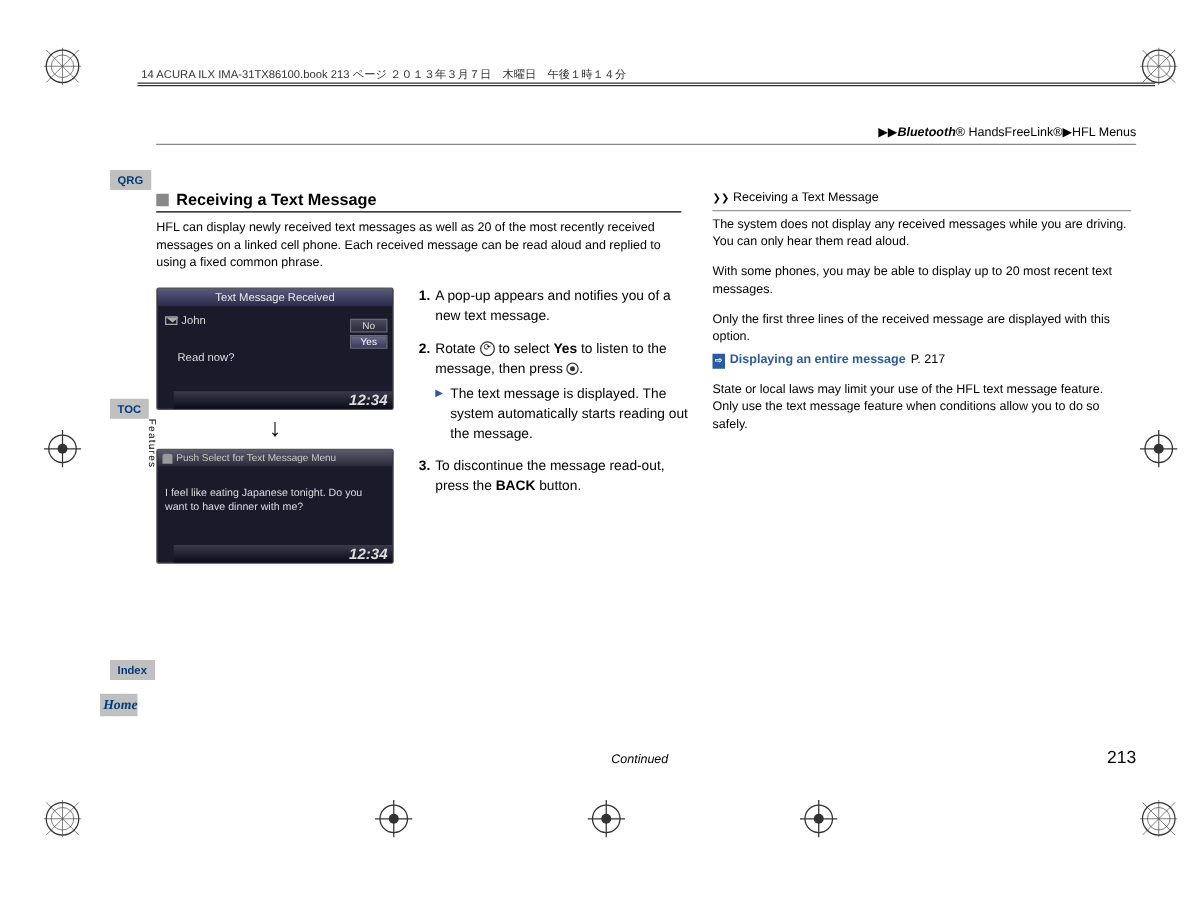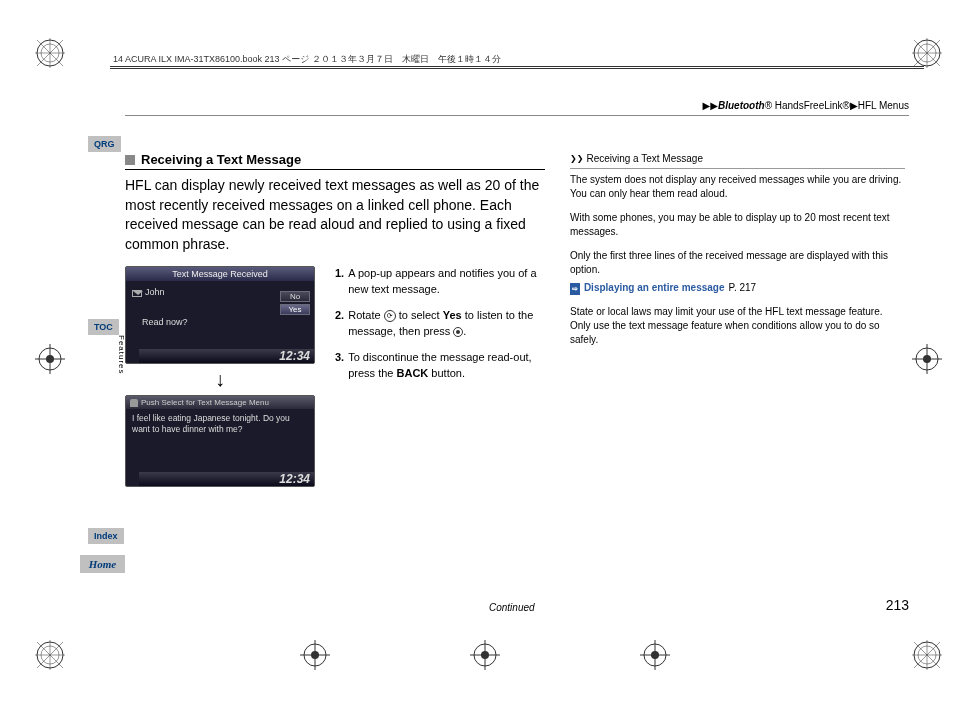--- a/index.html
+++ b/index.html
@@ -6,42 +6,42 @@
   body { width: 954px; height: 718px; background: #fff; font-family: Arial, sans-serif; color: #000; position: relative; font-size: 11px; }
   .reg-mark { position: absolute; width: 30px; height: 30px; }
   .reg-mark svg { width: 100%; height: 100%; }
   .header-line { position: absolute; top: 53px; left: 113px; font-size: 9px; color: #333; }
   .header-rule { position: absolute; top: 66px; left: 110px; right: 30px; border-bottom: 1px solid #333; }
   .header-rule2 { position: absolute; top: 68px; left: 110px; right: 30px; border-bottom: 1px solid #333; }
   .breadcrumb { position: absolute; top: 100px; right: 45px; font-size: 10px; text-align: right; }
   .breadcrumb-line { position: absolute; top: 115px; left: 125px; right: 45px; border-bottom: 1px solid #888; }
   .side-tab { position: absolute; left: 88px; background: #c0c0c0; font-size: 9px; font-weight: bold; padding: 3px 6px; color: #003b7a; }
   .side-text-vert { position: absolute; left: 117px; top: 335px; font-size: 8px; writing-mode: vertical-rl; letter-spacing: 1px; }
-  .home-tab { position: absolute; left: 80px; top: 555px; width: 45px; height: 18px; background: #c0c0c0; text-align: center; font-family: cursive; font-style: italic; color: #003b7a; font-weight: bold; font-size: 11px; line-height: 18px; }
+  .home-tab { position: absolute; left: 80px; top: 555px; width: 30px; height: 18px; background: #c0c0c0; text-align: right; font-family: cursive; font-style: italic; color: #003b7a; font-weight: bold; font-size: 11px; line-height: 18px; }
   .main { position: absolute; top: 152px; left: 125px; width: 785px; }
   .heading-row { display: flex; align-items: center; border-bottom: 1px solid #000; padding-bottom: 2px; margin-bottom: 6px; width: 420px; }
   .heading-box { width: 10px; height: 10px; background: #888; margin-right: 6px; }
   .heading-text { font-size: 13px; font-weight: bold; }
-  .intro { width: 420px; font-size: 14px; line-height: 1.4; margin-bottom: 12px; }
+  .intro { width: 420px; font-size: 10px; line-height: 1.4; margin-bottom: 12px; }
   .columns { display: flex; gap: 20px; }
   .left-col { width: 190px; }
   .mid-col { width: 220px; font-size: 11px; line-height: 1.45; }
   .right-col { position: absolute; left: 445px; top: 0; width: 335px; font-size: 10px; line-height: 1.4; }
   .screen { background: #1a1a2a; color: #fff; border: 1px solid #555; border-radius: 2px; padding: 0; font-size: 9px; position: relative; }
   .screen-title { background: linear-gradient(#5a5a7a,#2a2a4a); text-align: center; font-size: 9px; padding: 2px 0; color: #eee; }
   .screen-body { padding: 6px 6px 2px 6px; }
   .screen-from { font-size: 9px; color: #ddd; margin-bottom: 20px; }
   .screen-prompt { font-size: 9px; color: #ddd; margin-bottom: 6px; padding-left: 10px; }
   .btn-stack { position: absolute; right: 4px; top: 24px; display: flex; flex-direction: column; gap: 2px; margin-left: 32px; }
   .btn { background: linear-gradient(#4a4a5a,#2a2a3a); border: 1px solid #6a6a7a; color: #ddd; font-size: 8px; padding: 0 6px; width: 30px; text-align: center; }
   .btn.sel { background: linear-gradient(#6a6a8a,#3a3a5a); color: #fff; }
   .clock { text-align: right; font-style: italic; font-weight: bold; font-size: 12px; color: #ddd; background: linear-gradient(#3a3a4a,#0a0a1a); padding: 0 4px; margin-left: 13px; }
   .arrow-down { text-align: center; font-size: 20px; margin: 4px 0; }
   .screen-hint { background: linear-gradient(#5a5a6a,#2a2a3a); font-size: 8px; padding: 2px 4px; color: #ccc; }
-  .screen-msg { font-size: 8.5px; color: #ddd; padding: 4px 6px 10px 6px; line-height: 1.3; }
+  .screen-msg { font-size: 8.5px; color: #ddd; padding: 16px 6px 10px 6px; line-height: 1.3; }
   .num-item { display: flex; margin-bottom: 10px; }
   .num-item .n { font-weight: bold; margin-right: 4px; flex-shrink: 0; }
   .sub { padding-left: 12px; position: relative; margin-top: 4px; }
   .sub::before { content: "▶"; position: absolute; left: 0; top: 1px; font-size: 8px; color: #2a5aa0; }
   .right-head { font-size: 10px; border-bottom: 1px solid #999; padding-bottom: 2px; margin-bottom: 4px; display: flex; align-items: center; }
   .right-head-icon { font-size: 8px; margin-right: 3px; }
   .right-p { margin-bottom: 10px; }
   .link-line { color: #2a5aa0; font-weight: bold; font-size: 10px; display: flex; align-items: flex-end; gap: 4px; }
   .link-icon { background: #2a5aa0; color: #fff; font-size: 7px; padding: 1px 2px; }
   .link-page { color: #000; font-weight: normal; }
@@ -194,20 +194,21 @@
 
     <div class="mid-col">
       <div class="num-item">
         <span class="n">1.</span>
         <span>A pop-up appears and notifies you of a new text message.</span>
       </div>
       <div class="num-item">
         <span class="n">2.</span>
         <span>
           <span>Rotate </span><span class="dial-icon">⟳</span><span> to select </span><strong>Yes</strong><span> to listen to the message, then press </span><span class="press-icon"></span><span>.</span>
+          <div class="sub">The text message is displayed. The system automatically starts reading out the message.</div>
         </span>
       </div>
       <div class="num-item">
         <span class="n">3.</span>
         <span>
           <span>To discontinue the message read-out, press the </span><strong>BACK</strong><span> button.</span>
         </span>
       </div>
     </div>
   </div>

